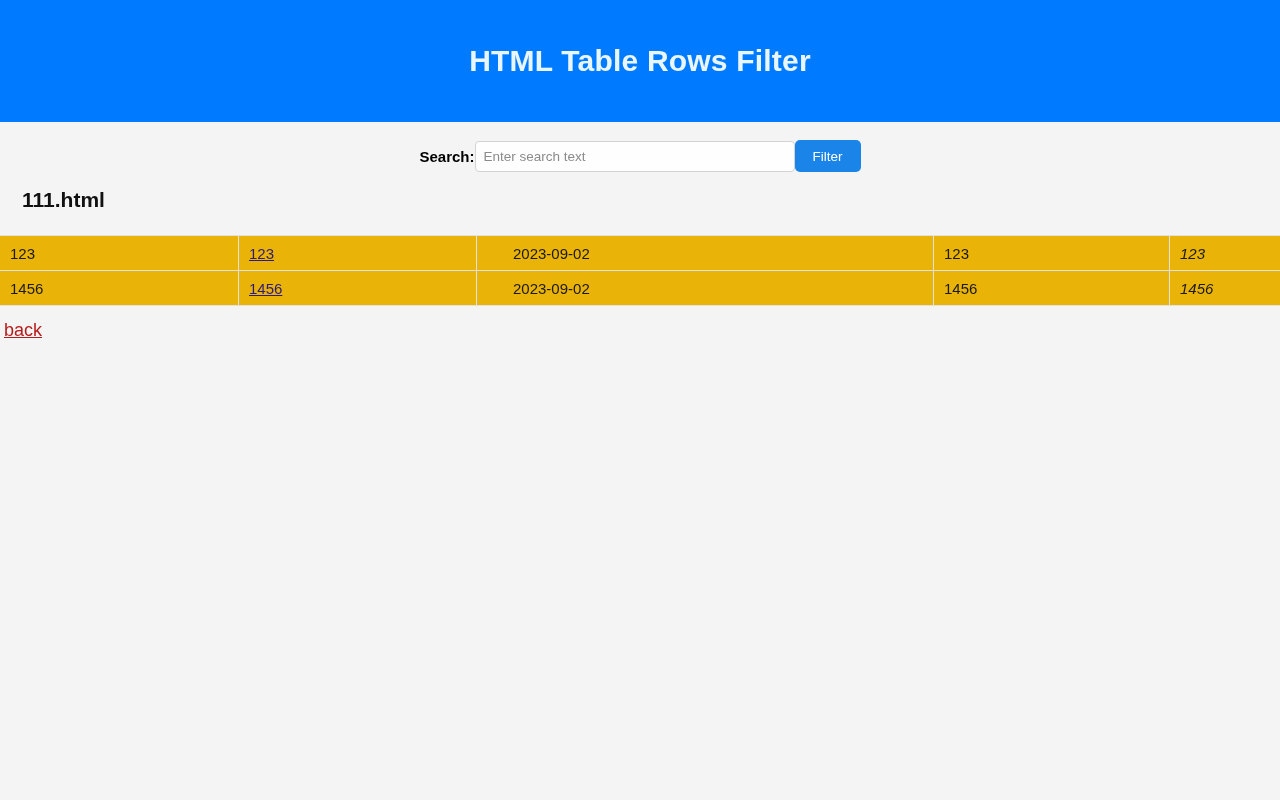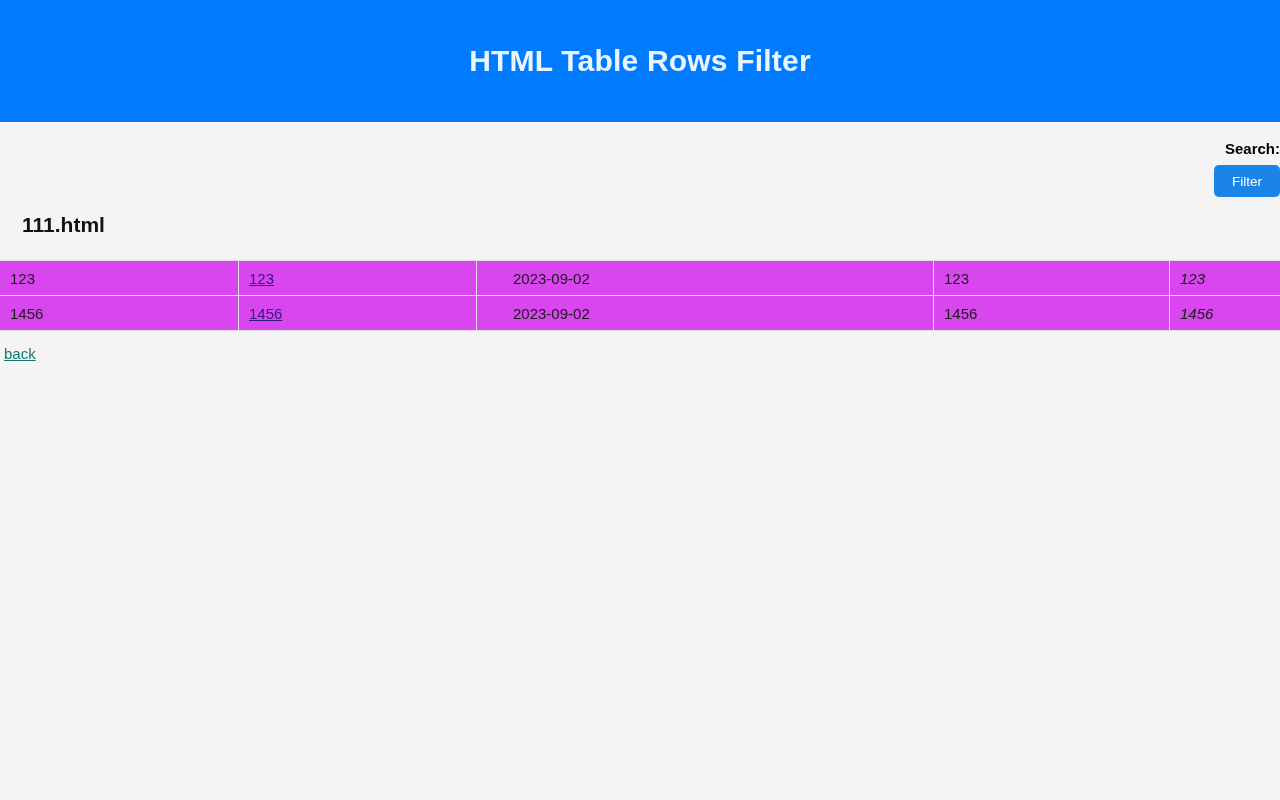--- a/index.html
+++ b/index.html
@@ -32,26 +32,25 @@
     font-size: 30px;
     font-weight: bold;
     color: #eaf6ff;
     letter-spacing: 0.2px;
     font-family: "Liberation Sans", sans-serif;
   }
 
   
   .filter-bar {
     display: flex;
-    align-items: flex-end;
+    align-items: center;
     justify-content: center;
-    gap: 8px;
+    gap: 0;
     padding-top: 18px;
     padding-bottom: 4px;
-    flex-direction: column;
   }
   .filter-bar .search-label {
     font-weight: bold;
     font-size: 15px;
     color: #000;
   }
   .search-input {
     width: 320px;
     height: 31px;
     box-sizing: border-box;
@@ -96,21 +95,21 @@
     table-layout: fixed;
     background: #f4f4f4;
     font-size: 15px;
   }
   .rows-table td {
     border: 1px solid #e2e2e2;
     border-left: none;
     padding: 8px 10px;
     height: 18px;
     color: #1a1a1a;
-    background: #d946ef;
+    background: #eab308;
     vertical-align: middle;
     white-space: nowrap;
     overflow: hidden;
     text-overflow: ellipsis;
   }
   .rows-table td:first-child {
     border-left: none;
   }
   .rows-table td.col-a { width: 218px; }
   .rows-table td.col-b { width: 217px; }
@@ -123,34 +122,35 @@
   .rows-table a {
     color: #2e1a78;
     text-decoration: underline;
   }
 
   
   .back-link-wrap {
     margin: 14px 0 0 4px;
   }
   .back-link {
-    color: #0f766e;
+    color: #b91c1c;
     text-decoration: underline;
-    font-size: 15px;
+    font-size: 18px;
   }
 </style>
 </head>
 <body>
 
 <div class="page-header">
   <h1>HTML Table Rows Filter</h1>
 </div>
 
 <div class="filter-bar">
   <label class="search-label">Search:</label>
+  <input class="search-input" type="text" placeholder="Enter search text" style="">
   <button class="filter-button">Filter</button>
 </div>
 
 <h2 class="file-title">111.html</h2>
 
 <table class="rows-table">
   <tbody>
     <tr>
       <td class="col-a">123</td>
       <td class="col-b">

